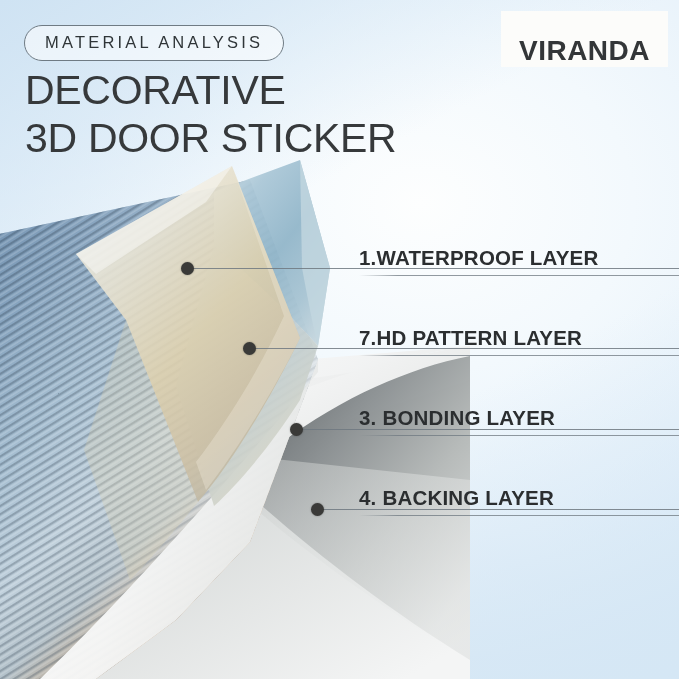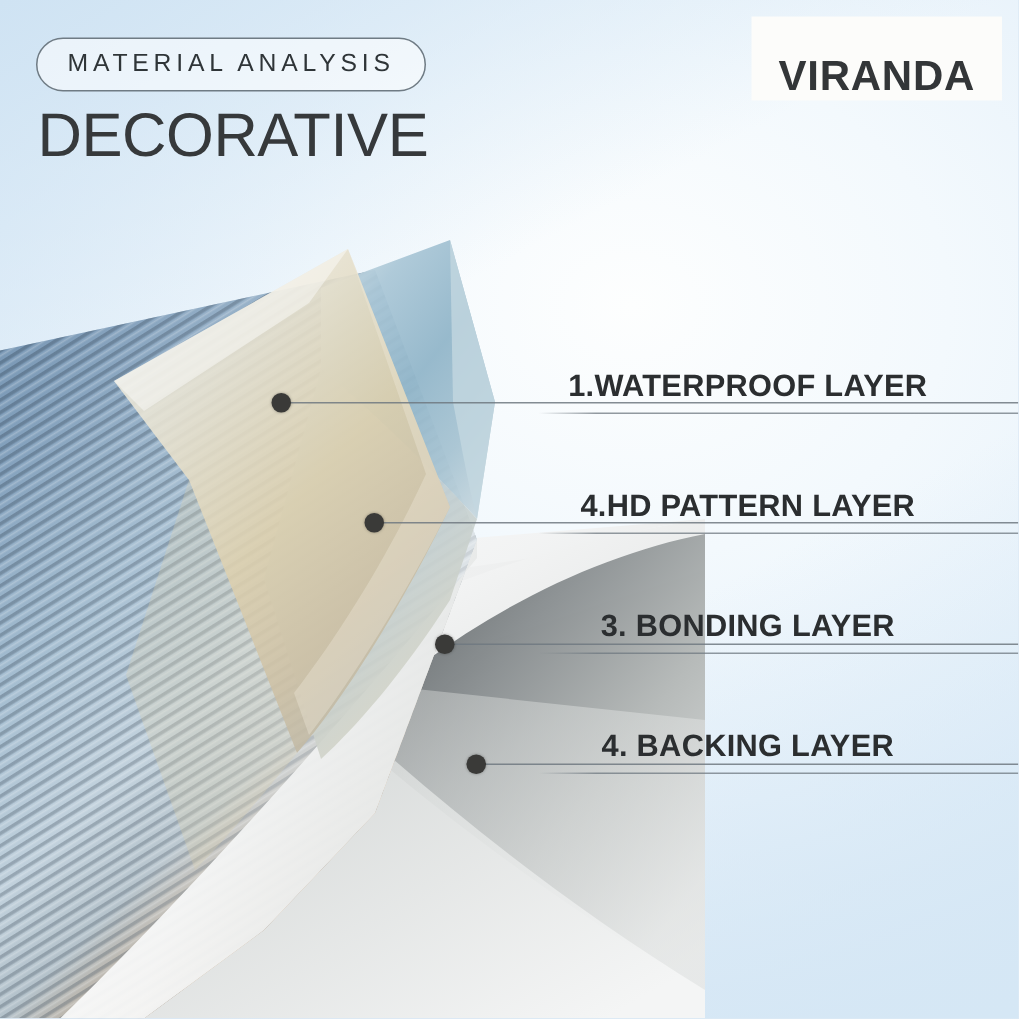--- a/index.html
+++ b/index.html
@@ -43,21 +43,21 @@
   }
   .logo-box span{
     font-size:28px;font-weight:700;color:#333638;letter-spacing:.5px;
   }
 
   
   .art{position:absolute;left:0;top:150px;width:470px;height:529px;}
   .art svg{display:block;}
 
   
-  .callout{position:absolute;right:0;width:320px;text-align:center;}
+  .callout{position:absolute;right:0;width:320px;text-align:left;}
   .callout .txt{
     font-size:20.5px;font-weight:700;color:#2b2e30;letter-spacing:.2px;
     white-space:nowrap;padding-right:41px;display:block;line-height:1;
   }
   .callout .rule{
     margin-top:6px;height:1px;width:100%;
     background:linear-gradient(90deg,rgba(110,120,128,.0) 0%,rgba(110,120,128,.75) 12%,rgba(110,120,128,.75) 100%);
   }
   #c1{top:248px;}
   #c2{top:328px;}
@@ -208,32 +208,33 @@
       <path d="M 76,104 L 232,16 L 206,52 L 96,124 Z" fill="#ffffff" opacity="0.42"></path>
 
       <path d="M 126,170 L 198,352 C 170,386 150,410 130,430 L 84,300 Z" fill="#dccfb0" opacity="0.30"></path>
     </svg>
   </div>
 
   <div class="pill">MATERIAL ANALYSIS</div>
 
   <div class="title">
     <span>DECORATIVE</span>
+    <span class="l2">3D DOOR STICKER</span>
   </div>
 
   <div class="logo-box">
     <span>VIRANDA</span>
   </div>
 
   <div class="callout" id="c1">
     <span class="txt">1.WATERPROOF LAYER</span>
     <div class="rule"></div>
   </div>
   <div class="callout" id="c2">
-    <span class="txt">4.HD PATTERN LAYER</span>
+    <span class="txt">7.HD PATTERN LAYER</span>
     <div class="rule"></div>
   </div>
   <div class="callout" id="c3">
     <span class="txt">3. BONDING LAYER</span>
     <div class="rule"></div>
   </div>
   <div class="callout" id="c4">
     <span class="txt">4. BACKING LAYER</span>
     <div class="rule"></div>
   </div>

